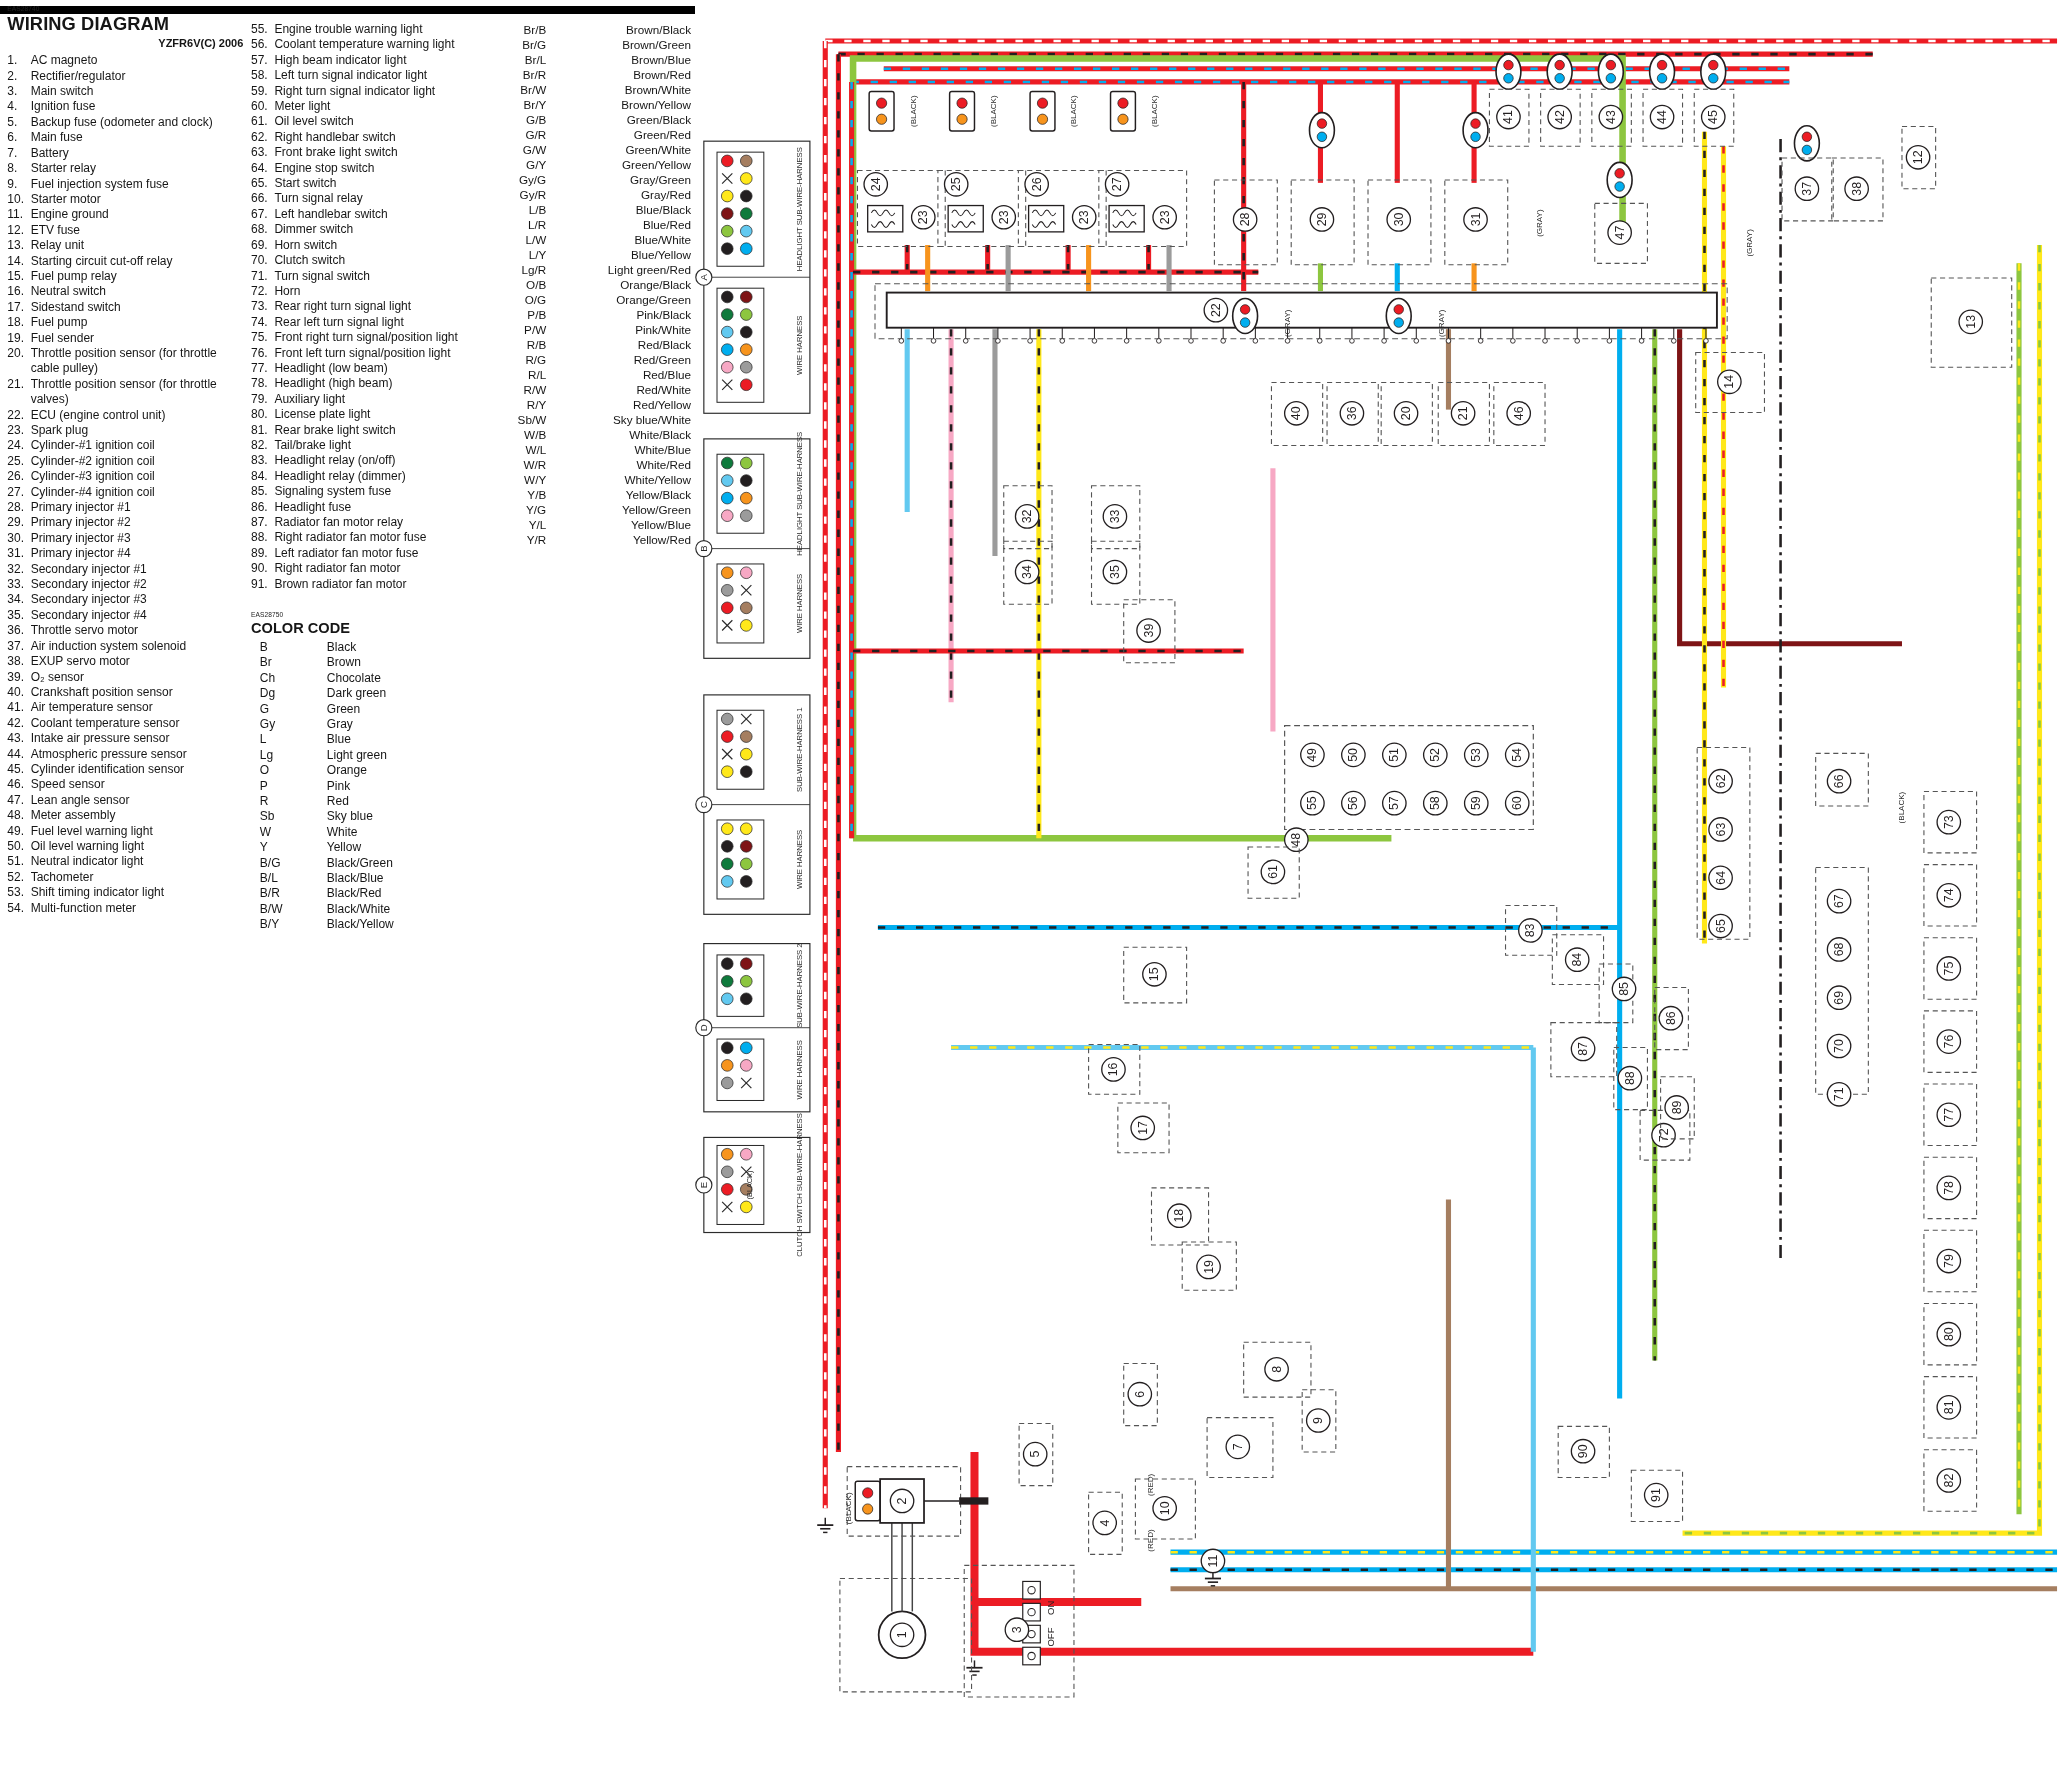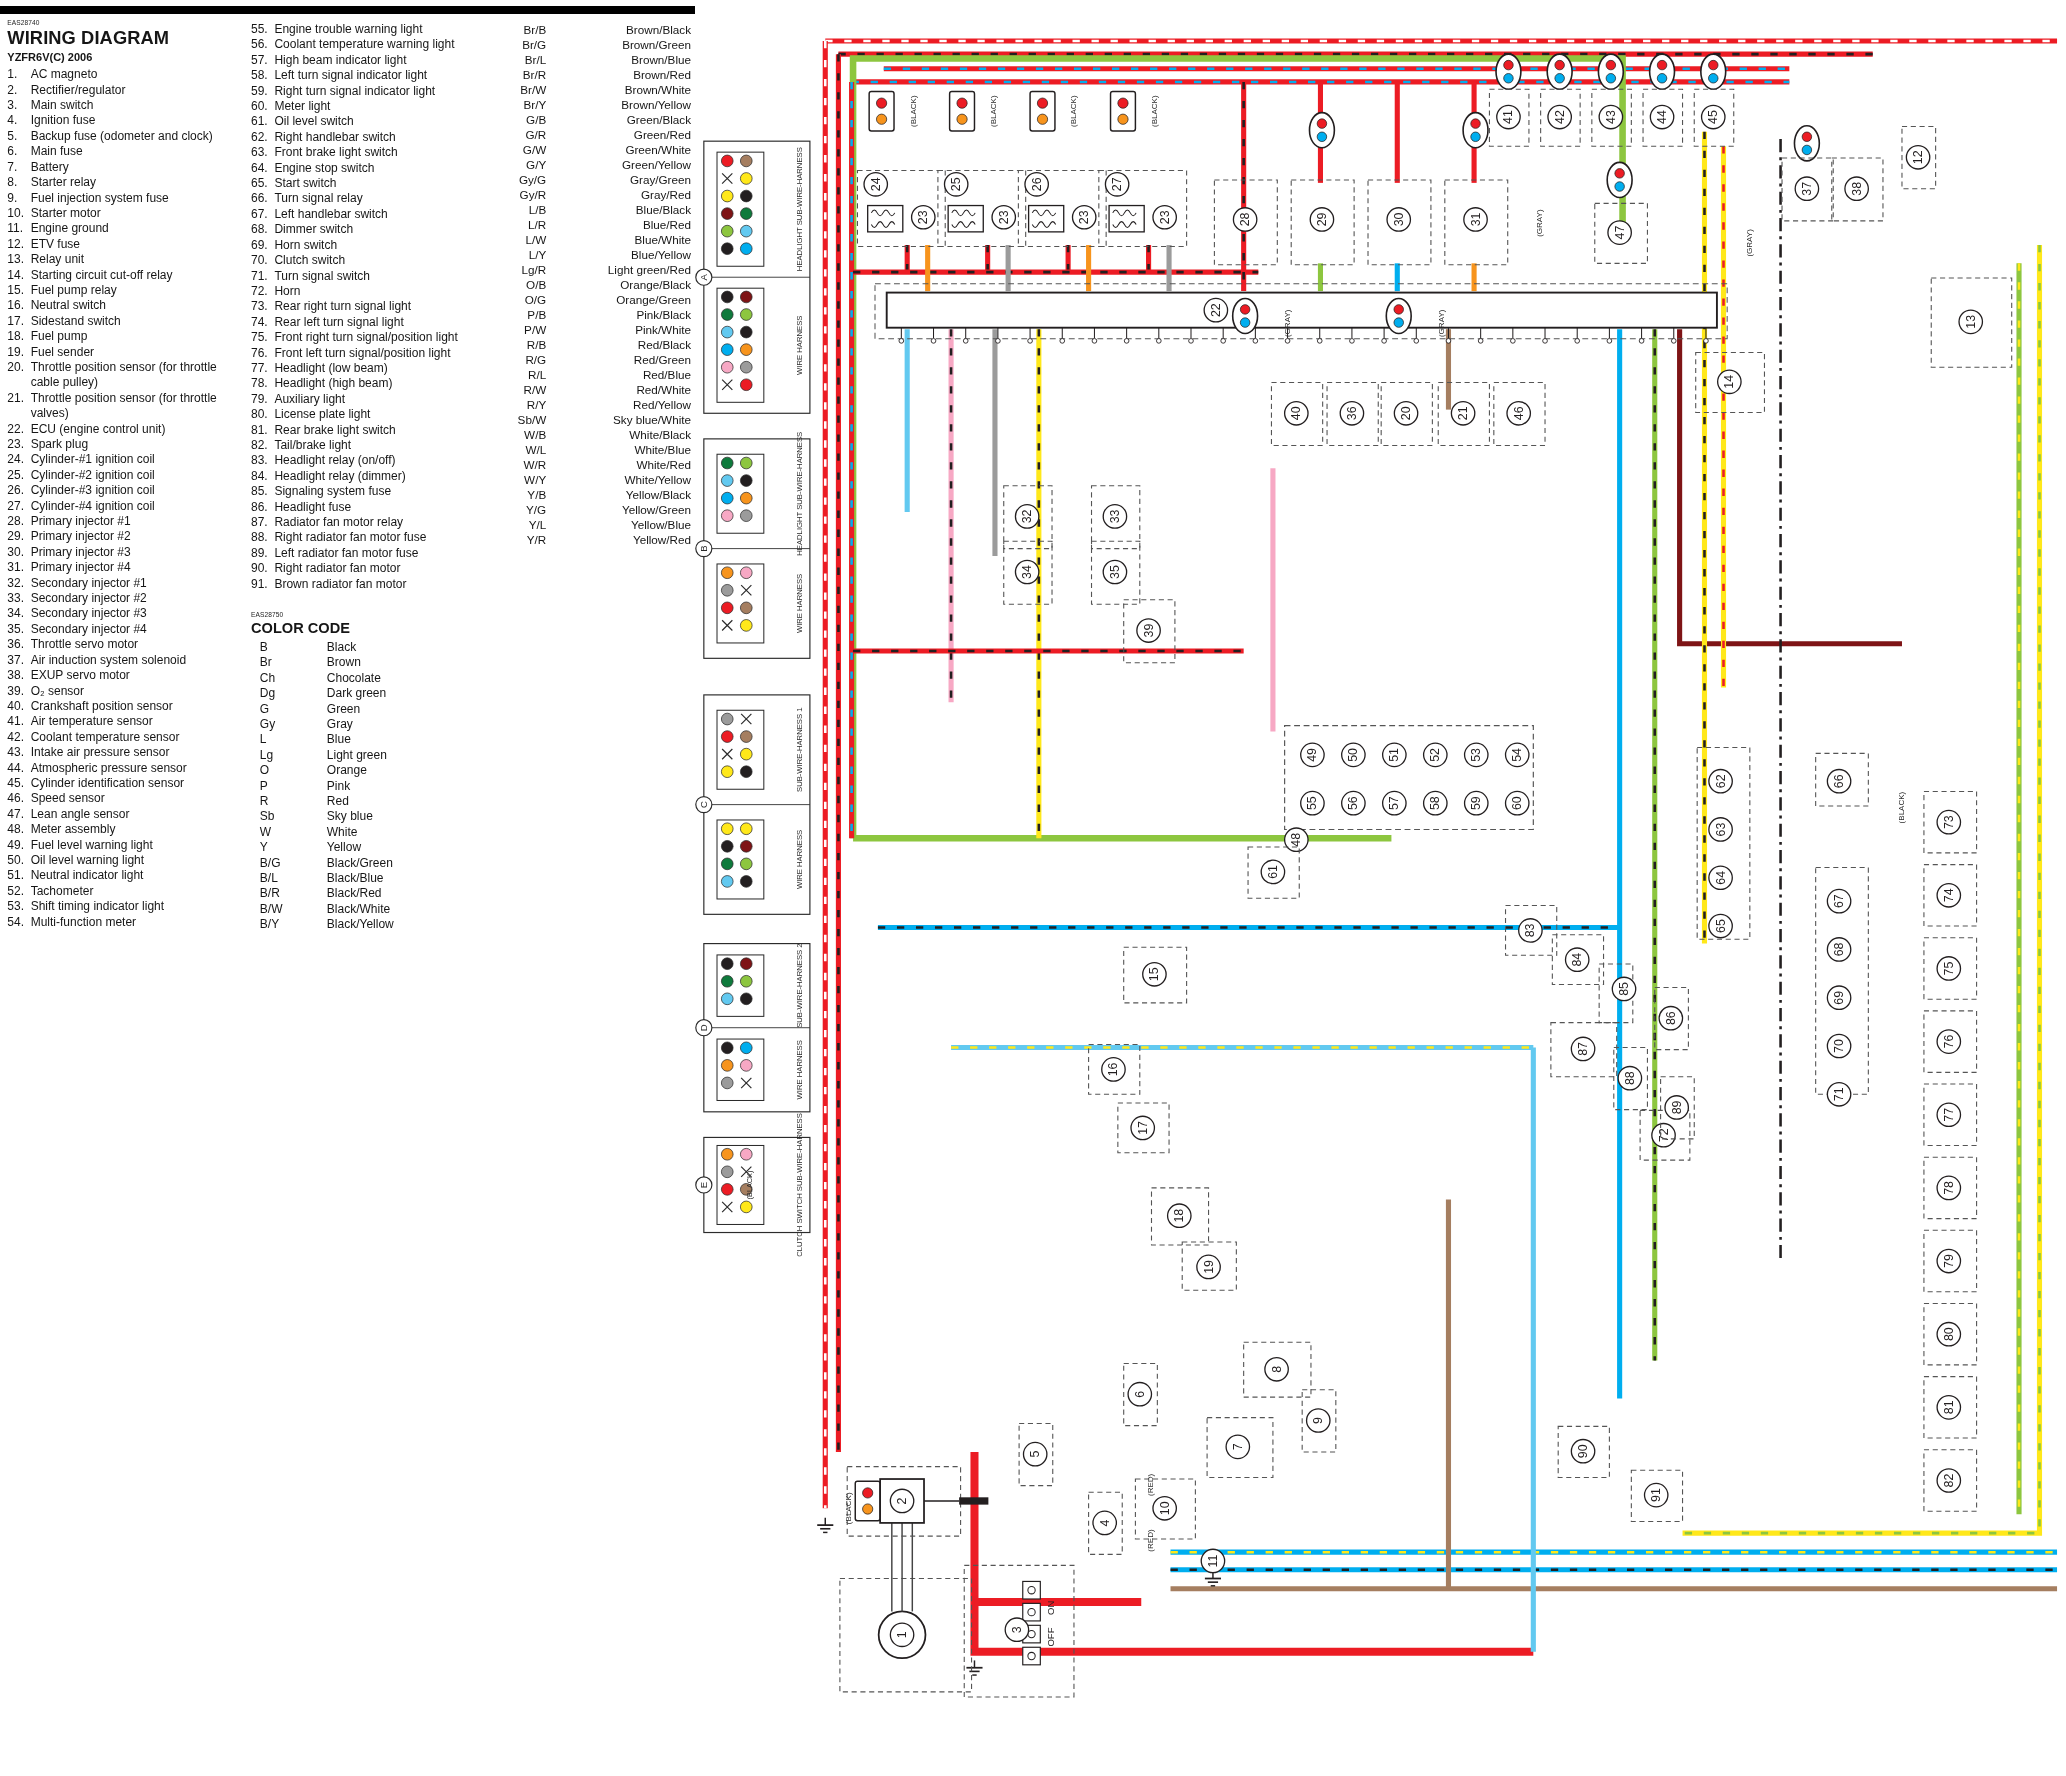--- a/index.html
+++ b/index.html
@@ -1,25 +1,25 @@
 <!DOCTYPE html>
 <html style="font-size:11.7px"><head>
 <meta charset="utf-8">
 <style>
   html,body{margin:0;padding:0;background:#fff;}
   .page{position:relative;width:2066px;height:1776px;background:#fff;overflow:hidden;
         font-family:"Liberation Sans",sans-serif;color:#161616;}
   .topbar{position:absolute;left:0;top:5.9px;width:695px;height:8px;background:#000;}
-  .col{position:absolute;top:19px;}
+  .col{position:absolute;top:5px;}
   .col1{left:7.3px;width:236px;}
   .col2{left:251px;width:224px;top:22px;}
   .col3{left:472px;width:219px;top:22px;}
   .eas{font-size:6.6px;letter-spacing:0.1px;color:#222;}
   .h1{font-size:18.3px;font-weight:bold;letter-spacing:0.1px;margin:0.7px 0 2.2px 0;}
-  .h2{font-size:11px;font-weight:bold;margin:0 0 4.4px 0;}
+  .h2{font-size:11px;font-weight:bold;margin:0 0 4.4px 0;text-align:right;}
   .legend{font-size:12px;line-height:15.4px;}
   .li{display:flex;}
   .ln{flex:0 0 23.4px;}
   .lt{flex:1;max-width:189px;}
   .cc-title{font-size:14.6px;font-weight:bold;margin:1.5px 0 4.4px 0;}
   .ccrow{display:flex;font-size:12px;line-height:15.4px;}
   .ccc{flex:0 0 67px;padding-left:8.8px;}
   .cct{flex:1;}
   .ttrow{display:flex;font-size:11.7px;line-height:15px;text-align:right;}
   .ttc{flex:0 0 64px;padding-left:10.2px;}

